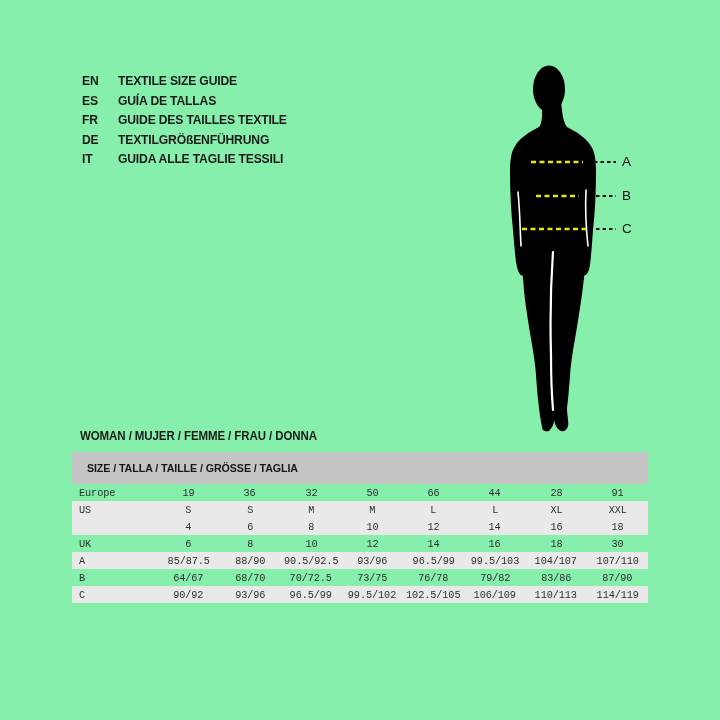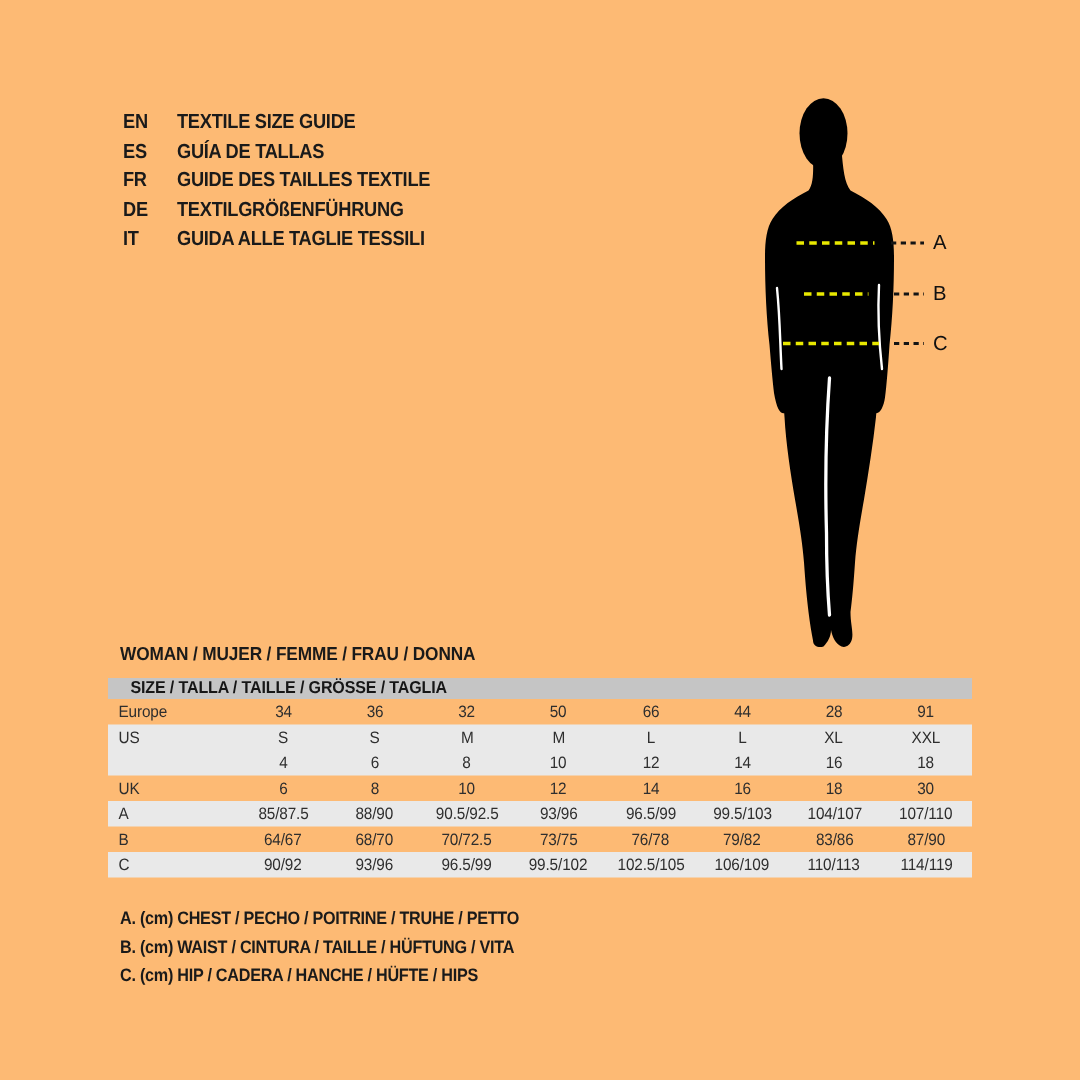--- a/index.html
+++ b/index.html
@@ -4,21 +4,21 @@
 <style>
   :root{
     --silhouette:#000000;
     --dash-yellow:#e8e800;
     --header-bg:#c5c5c5;
     --stripe-bg:#e9e9e9;
     --ink:#1a1a1a;
   }
   html,body{margin:0;padding:0;background:#ffffff;}
   .canvas{
-    position:relative;width:720px;height:720px;background:#fdba74;overflow:hidden;
+    position:relative;width:720px;height:720px;background:#86efac;overflow:hidden;
     font-family:"Liberation Sans","DejaVu Sans",sans-serif;color:var(--ink);
   }
   
   .lang-block{position:absolute;left:82px;top:71px;}
   .lang-row{display:flex;line-height:19.6px;transform:scaleX(0.9);transform-origin:0 50%;}
   .lang-code{width:40px;font-size:13.5px;font-weight:700;letter-spacing:-0.2px;}
   .lang-title{font-size:13.5px;font-weight:700;letter-spacing:-0.2px;white-space:nowrap;}
   
   .figure-svg{position:absolute;left:495px;top:60px;width:160px;height:372px;}
   .sil{fill:var(--silhouette);}
@@ -26,23 +26,23 @@
   .bdash{stroke:#141414;stroke-width:2;stroke-dasharray:3.5 3;fill:none;}
   .wline{stroke:#ffffff;fill:none;stroke-linecap:round;}
   .measure-label{position:absolute;width:18px;text-align:left;font-size:13.5px;font-weight:400;color:#111;line-height:16px;}
   .ml-a{left:622px;top:154px;}
   .ml-b{left:622px;top:188px;}
   .ml-c{left:622px;top:221px;}
   
   .gender-line{position:absolute;left:80px;top:429px;font-size:12.5px;font-weight:700;letter-spacing:-0.1px;transform:scaleX(0.92);transform-origin:0 50%;white-space:nowrap;}
   
   .size-table{position:absolute;left:72px;top:452px;width:576px;font-size:11px;color:#2e2e2e;}
-  .t-header{height:14px;background:var(--header-bg);display:flex;align-items:center;padding-left:7px;box-sizing:border-box;}
+  .t-header{height:32px;background:var(--header-bg);display:flex;align-items:center;padding-left:7px;box-sizing:border-box;}
   .t-header .cx{font-size:11.5px;font-weight:700;color:#161616;}
-  .t-row{display:grid;grid-template-columns:86px repeat(8,1fr);height:17px;align-items:center;}
+  .t-row{display:grid;grid-template-columns:86px repeat(8,1fr);height:17px;align-items:center;font-family:Liberation Mono, monospace;}
   .t-row.shaded{background:var(--stripe-bg);}
   .t-cell{text-align:center;overflow:hidden;white-space:nowrap;}
   .t-label{text-align:left;padding-left:7px;}
   .cx{display:inline-block;transform:scaleX(0.93);transform-origin:50% 50%;letter-spacing:-0.1px;}
   .t-label .cx{transform-origin:0 50%;}
   
   .notes{position:absolute;left:80px;top:603px;}
   .note-line{line-height:18.8px;font-size:12px;font-weight:700;letter-spacing:-0.2px;transform:scaleX(0.9);transform-origin:0 50%;white-space:nowrap;}
 </style>
 </head>
@@ -121,21 +121,21 @@
 
   <div class="gender-line">WOMAN / MUJER / FEMME / FRAU / DONNA</div>
 
   <div class="size-table">
     <div class="t-header">
       <span class="cx">SIZE / TALLA / TAILLE / GRÖSSE / TAGLIA</span>
     </div>
     <div id="table-body">
         <div class="t-row">
           <div class="t-cell t-label"><span class="cx">Europe</span></div>
-          <div class="t-cell"><span class="cx">34</span></div>
+          <div class="t-cell"><span class="cx">19</span></div>
           <div class="t-cell"><span class="cx">36</span></div>
           <div class="t-cell"><span class="cx">32</span></div>
           <div class="t-cell"><span class="cx">50</span></div>
           <div class="t-cell"><span class="cx">66</span></div>
           <div class="t-cell"><span class="cx">44</span></div>
           <div class="t-cell"><span class="cx">28</span></div>
           <div class="t-cell"><span class="cx">91</span></div>
         </div>
         <div class="t-row shaded">
           <div class="t-cell t-label"><span class="cx">US</span></div>
@@ -199,19 +199,14 @@
           <div class="t-cell"><span class="cx">96.5/99</span></div>
           <div class="t-cell"><span class="cx">99.5/102</span></div>
           <div class="t-cell"><span class="cx">102.5/105</span></div>
           <div class="t-cell"><span class="cx">106/109</span></div>
           <div class="t-cell"><span class="cx">110/113</span></div>
           <div class="t-cell"><span class="cx">114/119</span></div>
         </div>
       </div>
   </div>
 
-  <div class="notes">
-    <div class="note-line">A. (cm) CHEST / PECHO / POITRINE / TRUHE / PETTO</div>
-    <div class="note-line">B. (cm) WAIST / CINTURA / TAILLE / HÜFTUNG / VITA</div>
-    <div class="note-line">C. (cm) HIP / CADERA / HANCHE / HÜFTE / HIPS</div>
-  </div>
 
 </div>
 
 </body></html>

